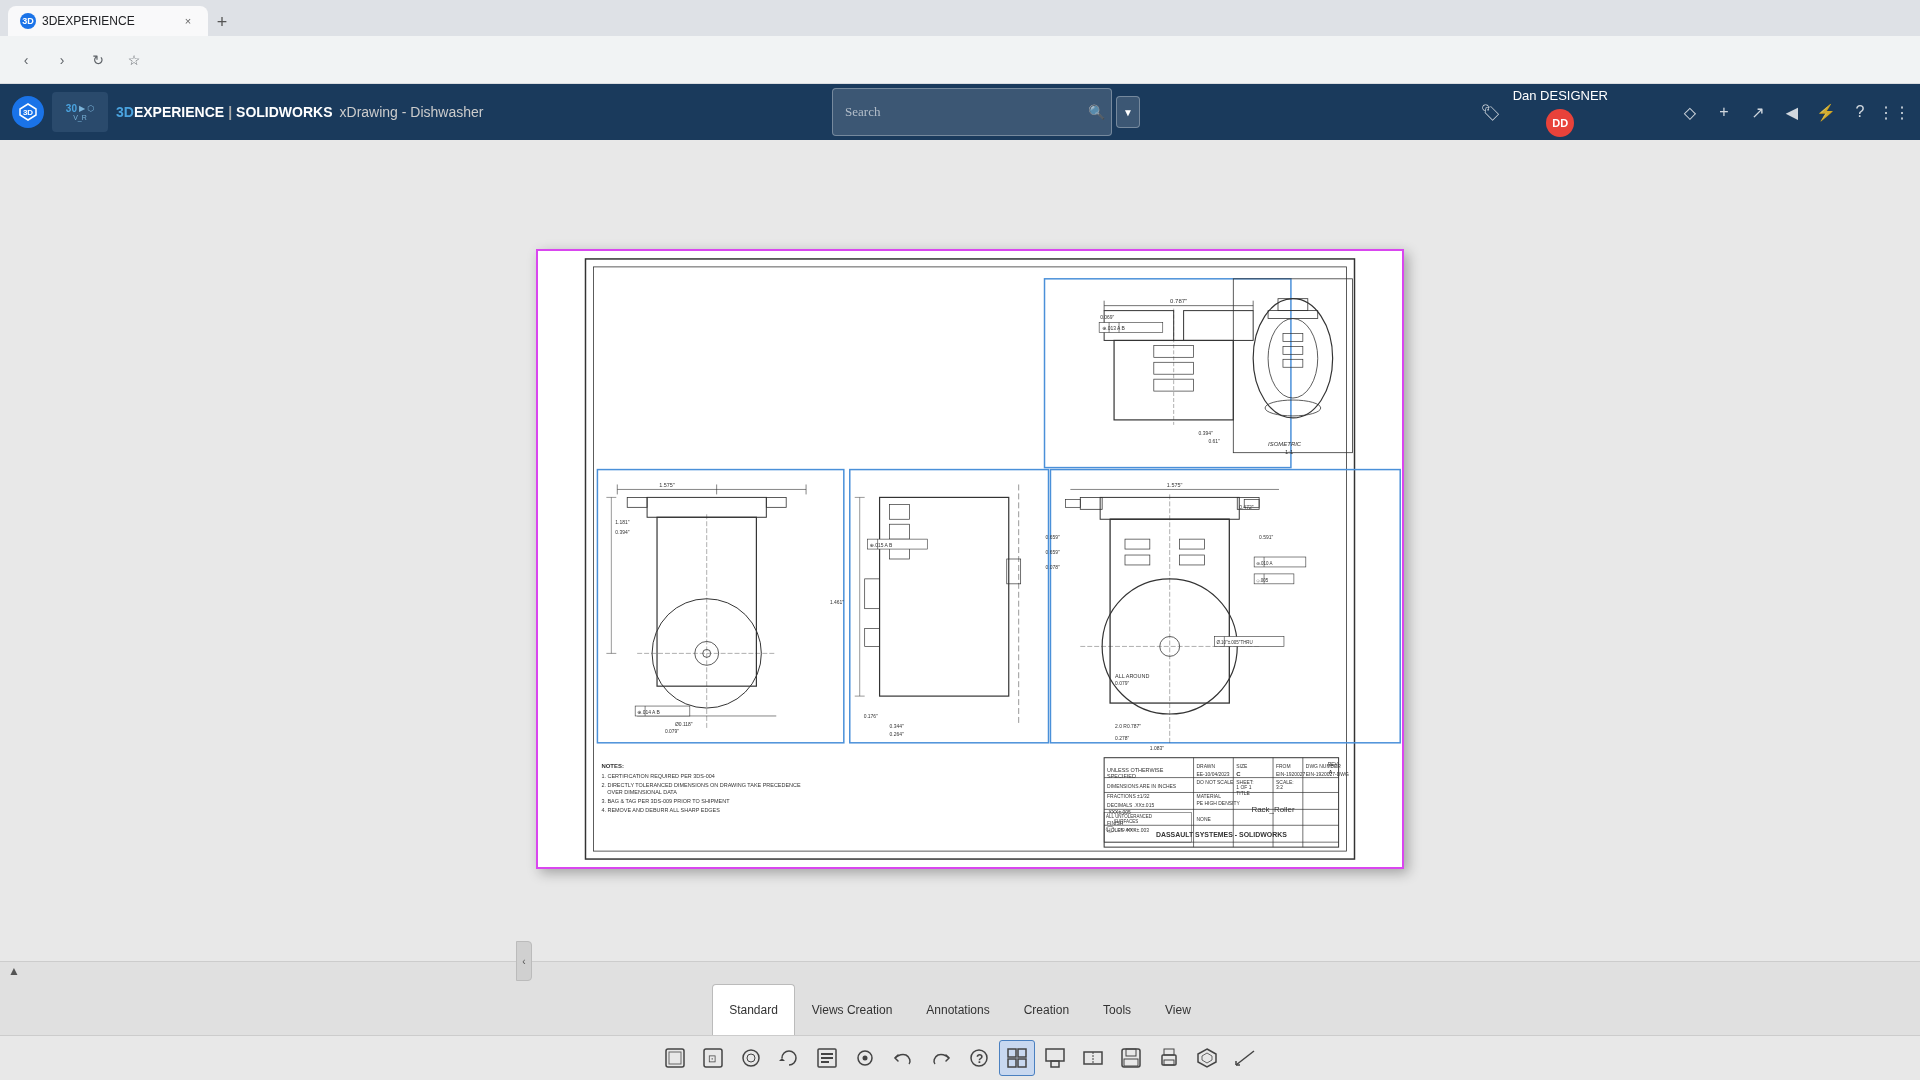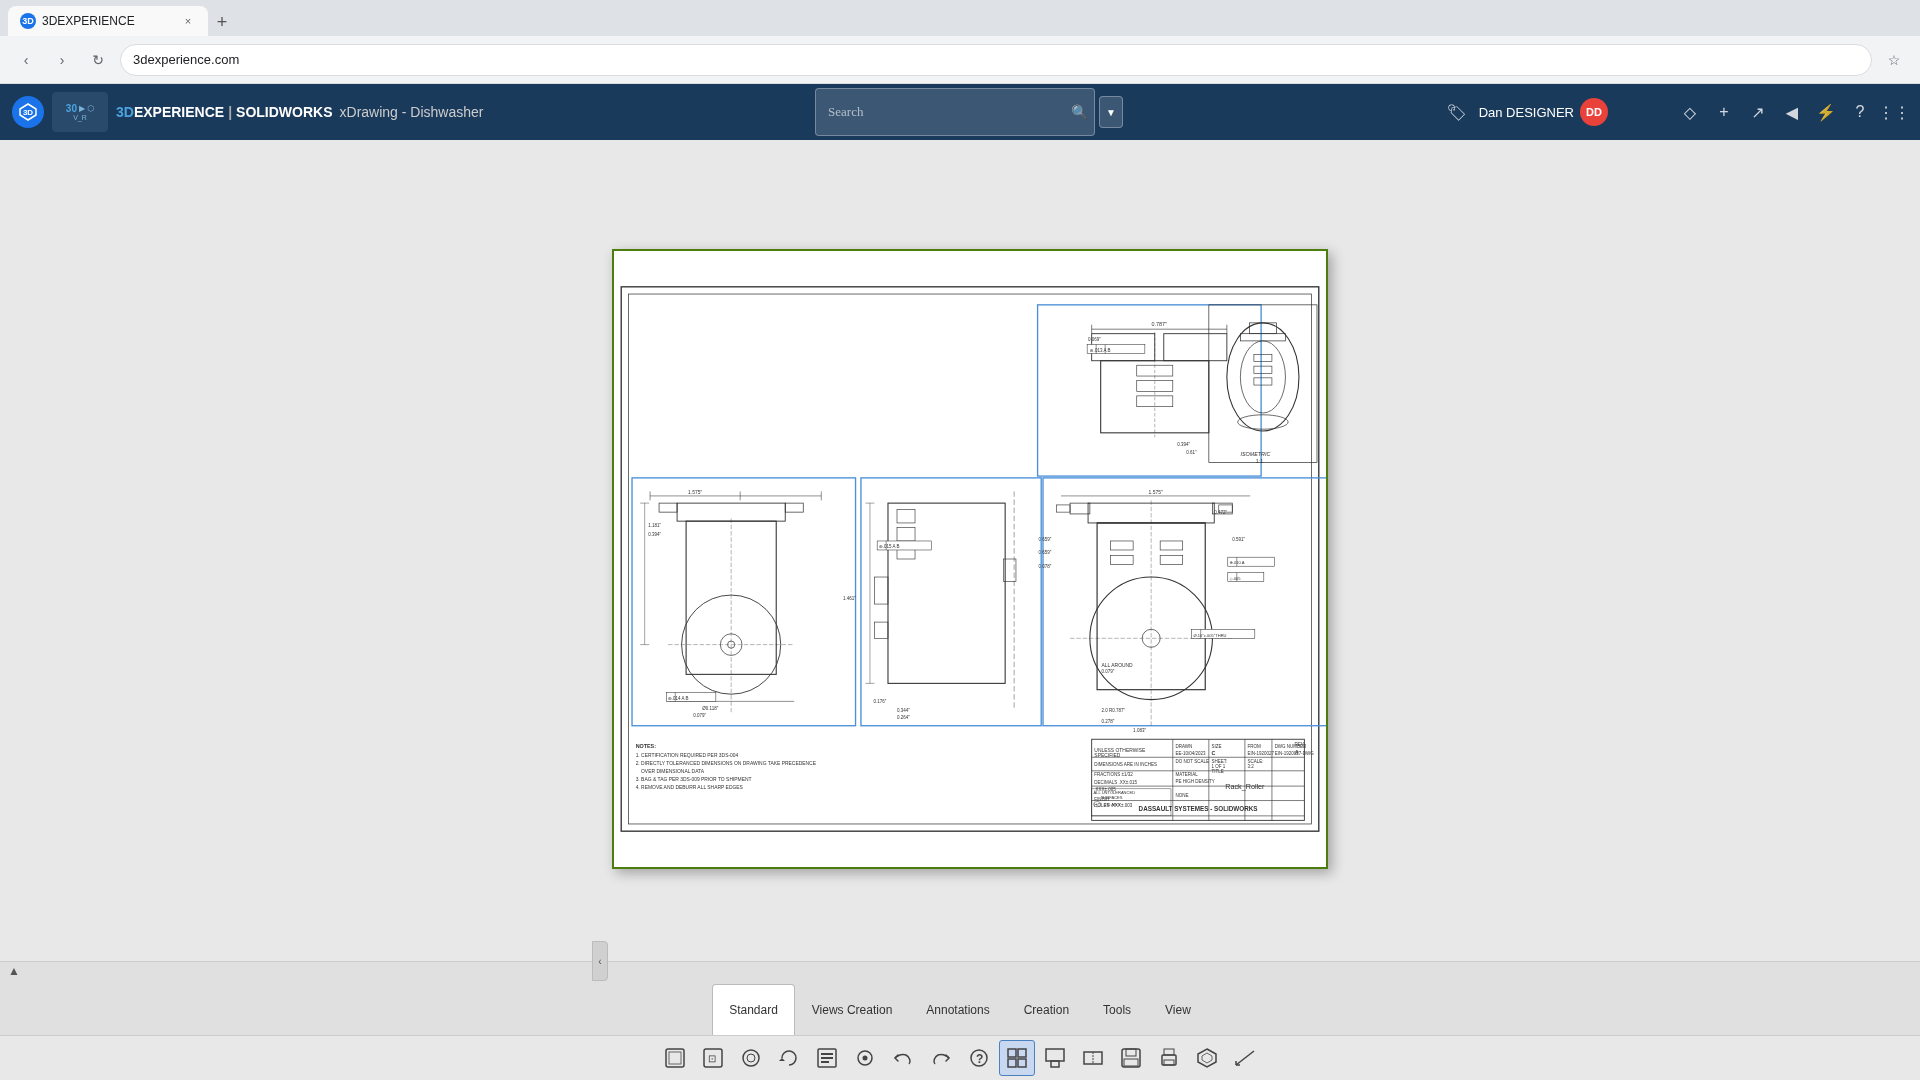--- a/index.html
+++ b/index.html
@@ -173,21 +173,21 @@
 
     .header-actions {
       display: flex;
       align-items: center;
       gap: 6px;
       margin-left: 60px;
     }
 
     .header-user {
       display: flex; align-items: center; gap: 6px;
-      font-size: 13px; color: white;
+      font-size: 13px; color: white; flex-direction: column;
     }
 
     .user-avatar {
       width: 28px; height: 28px;
       background: #e8423a;
       border-radius: 50%;
       display: flex; align-items: center; justify-content: center;
       font-size: 11px; font-weight: bold; color: white; text-align: center;
     }
 
@@ -212,24 +212,24 @@
     .drawing-area {
       flex: 1;
       width: 100%;
       display: flex;
       align-items: center;
       justify-content: center;
       padding: 16px 0 0 0;
     }
 
     .drawing-sheet {
-      width: 716px;
+      width: 868px;
       height: 620px;
       background: white;
-      border: 2px solid #4d7c0f;
+      border: 2px solid #d946ef;
       position: relative;
       box-shadow: 4px 4px 12px rgba(0,0,0,0.3);
     }
 
     
     .bottom-toolbar {
       width: 100%;
       background: #e0e0e0;
       border-top: 1px solid #ccc;
       display: flex;
@@ -311,21 +311,20 @@
       <span>3DEXPERIENCE</span>
       <div class="tab-close">×</div>
     </div>
     <div class="tab-new">+</div>
   </div>
 
   <div class="browser-address-bar">
     <button class="nav-btn">‹</button>
     <button class="nav-btn">›</button>
     <button class="nav-btn">↻</button>
-    <input class="address-input" type="text" value="3dexperience.com" style="">
     <button class="nav-btn">☆</button>
   </div>
 
   <div class="app-header">
 
     <div class="app-logo">
       <svg width="20" height="20" viewBox="0 0 20 20">
         <polygon points="10,2 18,7 18,13 10,18 2,13 2,7" fill="none" stroke="white" stroke-width="1.5"></polygon>
         <text x="10" y="13" text-anchor="middle" fill="white" font-size="8" font-weight="bold">3D</text>
       </svg>

